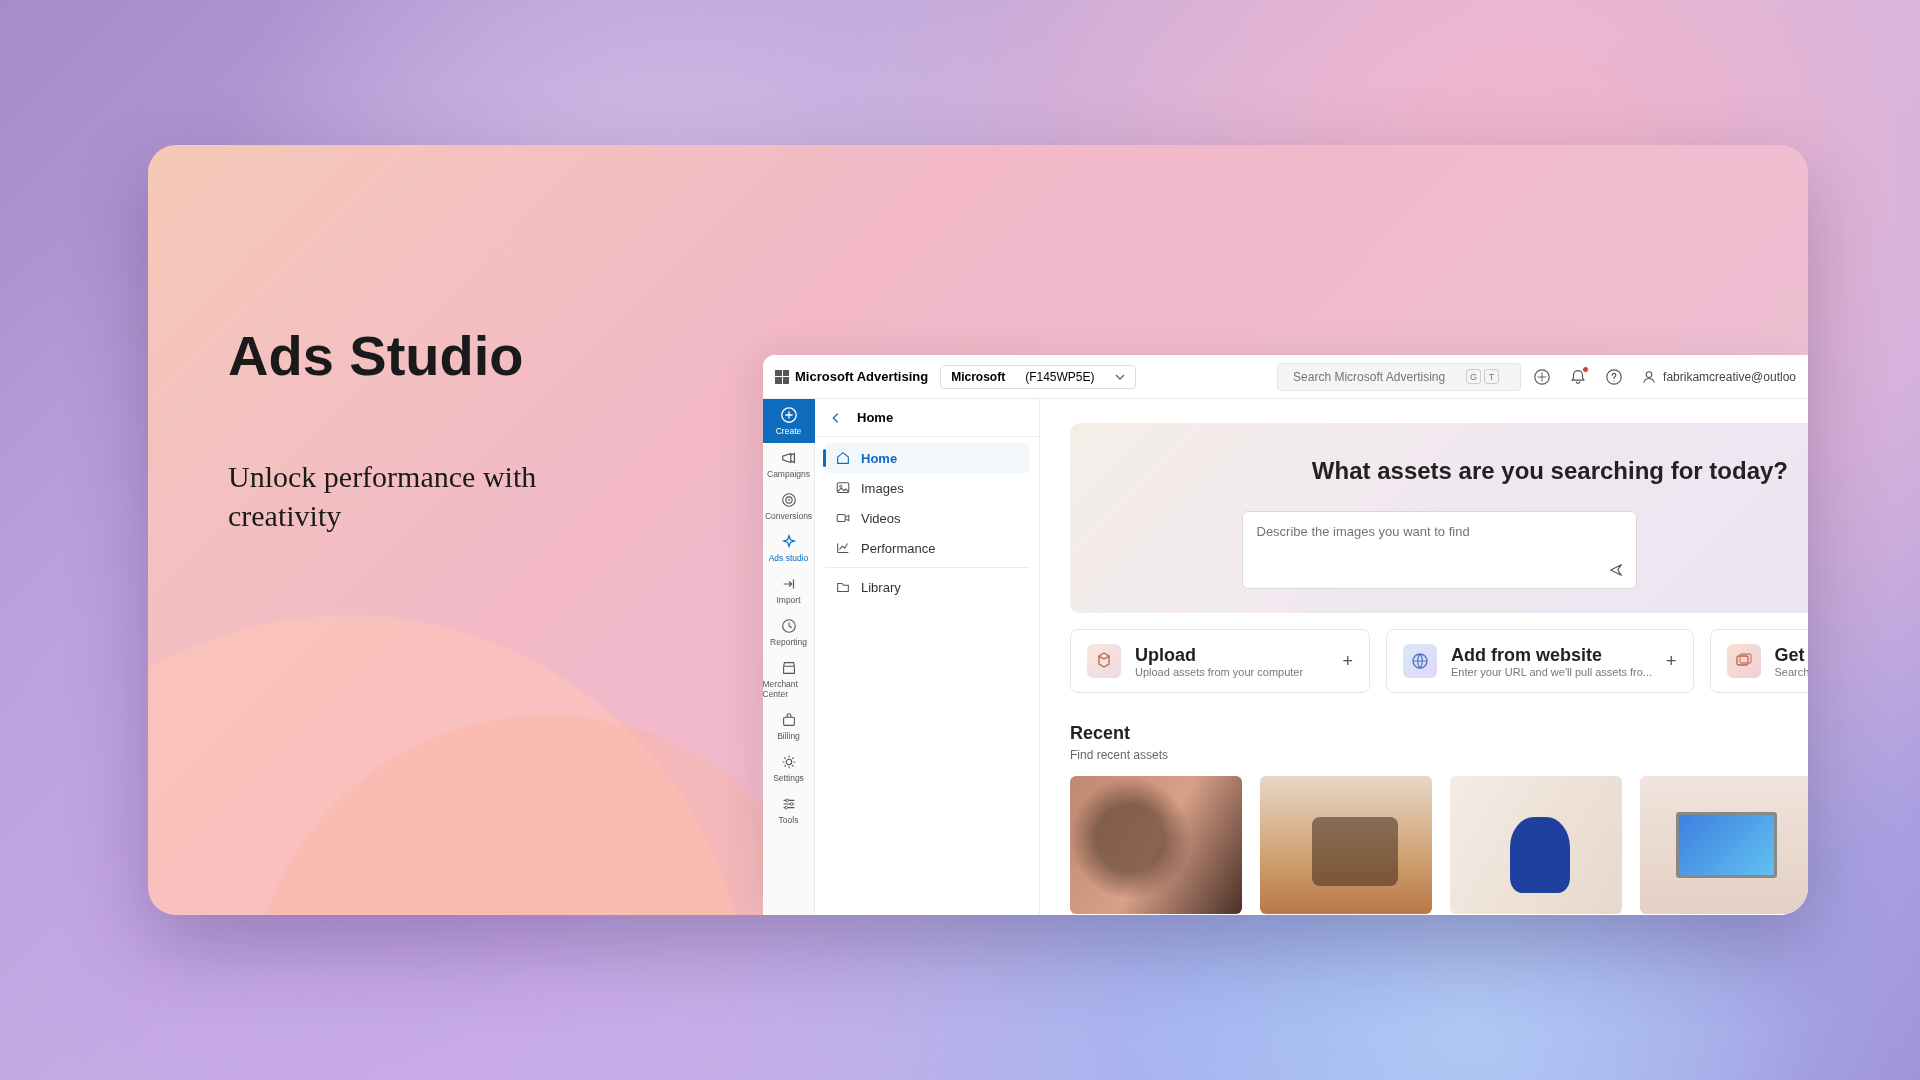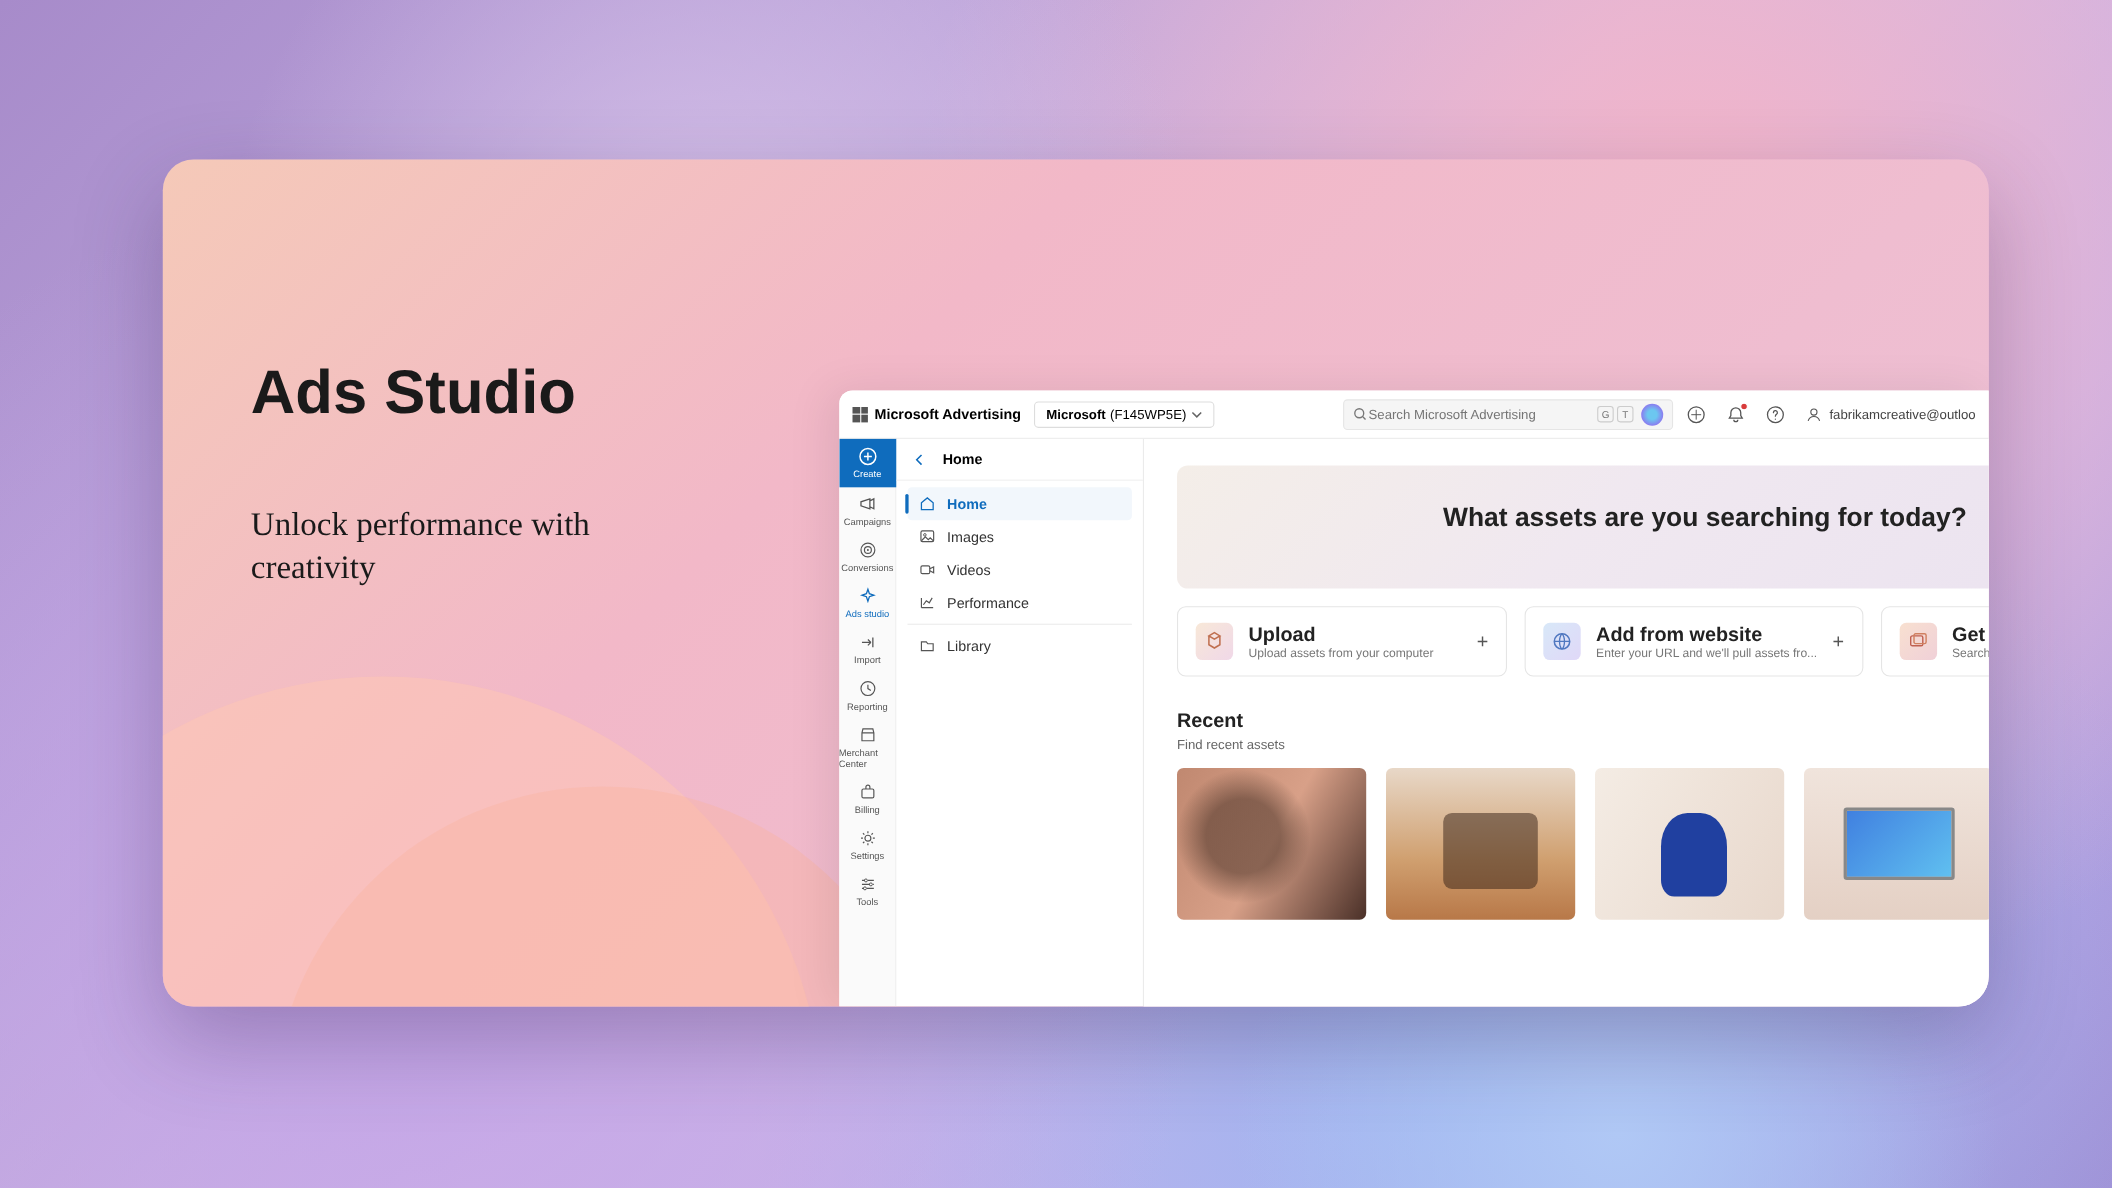--- a/index.html
+++ b/index.html
@@ -29,24 +29,24 @@
 .app-window {
   position:absolute; left:615px; top:210px; right:0; bottom:0;
   background:#fff; border-top-left-radius:12px;
   display:flex; flex-direction:column; overflow:hidden;
   box-shadow: -10px 0 40px rgba(0,0,0,0.08);
 }
 .topbar { height:44px; background:#fff; border-bottom:1px solid #ebebeb; display:flex; align-items:center; padding:0 12px; gap:12px; }
 .brand { display:flex; align-items:center; gap:6px; font-size:13px; font-weight:600; }
 .ms-logo { width:14px; height:14px; display:grid; grid-template-columns:1fr 1fr; gap:1px; }
 .ms-logo span { background:#555; }
-.tenant-pill { background:#fff; border:1px solid #ddd; border-radius:4px; padding:4px 10px; font-size:12px; display:flex; align-items:center; gap:4px; }
+.tenant-pill { background:#fff; border:1px solid #ddd; border-radius:4px; padding:4px 10px; font-size:12px; display:flex; align-items:center; gap:20px; }
 .tenant-pill b { font-weight:600; }
 .spacer { flex:1; }
-.searchbar { width:300px; height:28px; background:#f5f5f5; border:1px solid #e5e5e5; border-radius:4px; display:flex; align-items:center; padding:0 8px; gap:1px; position:relative;justify-content:center; }
+.searchbar { width:244px; height:28px; background:#f5f5f5; border:1px solid #e5e5e5; border-radius:4px; display:flex; align-items:center; padding:0 8px; gap:18px; position:relative;justify-content:center; }
 .searchbar input { border:none; background:transparent; outline:none; font-size:12px; flex:1; color:#555; }
 .kbd-hints { display:flex; gap:3px; }
 .kbd { width:15px; height:15px; border:1px solid #ccc; border-radius:3px; font-size:9px; display:flex; align-items:center; justify-content:center; color:#777; }
 .copilot-dot { width:20px; height:20px; border-radius:50%; background:radial-gradient(circle,#6cc7f0 30%,#8a7cf0 70%); margin-left:6px; }
 .hdr-icons { display:flex; align-items:center; gap:18px; margin-left:auto; color:#555; }
 .hdr-icon { width:18px; height:18px; position:relative; }
 .notif-dot { position:absolute; top:-2px; right:-2px; width:7px; height:7px; background:#d83b3b; border-radius:50%; border:1px solid #fff; }
 .user-email { font-size:12px; color:#444; display:flex; align-items:center; gap:6px; }
 
 .body-row { flex:1; display:flex; min-height:0; }
@@ -291,20 +291,26 @@
                 <path d="M3 5h5l1.5 2H15v7H3z" stroke="currentColor" fill="none" stroke-width="1.2"></path>
               </svg>
             <span>Library</span>
           </div>
         </div>
       </div>
 
       <div class="main-area">
         <div class="hero">
           <div class="hero-title">What assets are you searching for today?</div>
+          <div class="hero-input-wrap">
+            <input placeholder="Describe the images you want to find" style="">
+            <svg class="send-ico" width="16" height="16" viewBox="0 0 18 18">
+                <path d="M3 9l12-6-4 6 4 6z" stroke="#555" fill="none" stroke-width="1.3" stroke-linejoin="round"></path>
+              </svg>
+          </div>
         </div>
 
         <div class="action-cards">
           <div class="action-card">
             <div class="ac-icon upload">
               <svg width="22" height="22" viewBox="0 0 22 22">
                   <path d="M6 6l5-3 5 3-5 3zM6 6v8l5 3 5-3V6" stroke="#c07050" fill="none" stroke-width="1.4"></path>
                 </svg>
             </div>
             <div class="ac-text">

